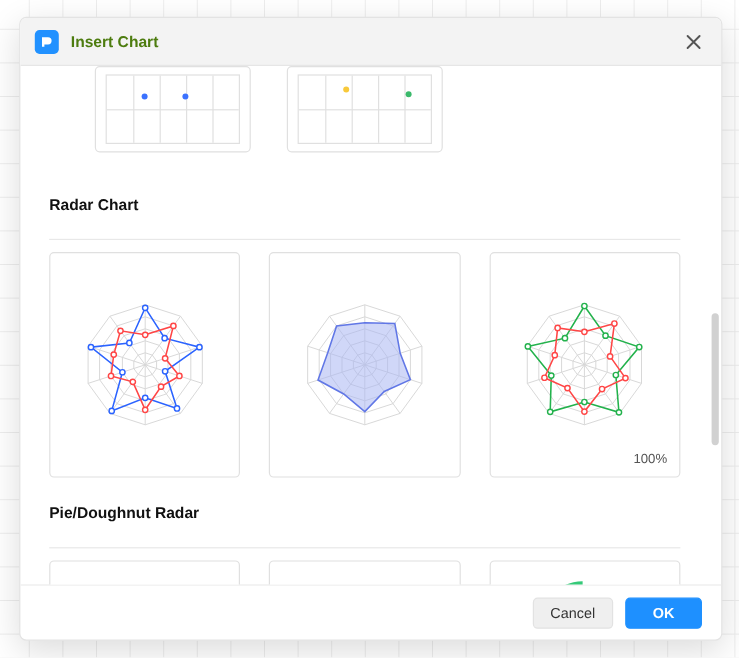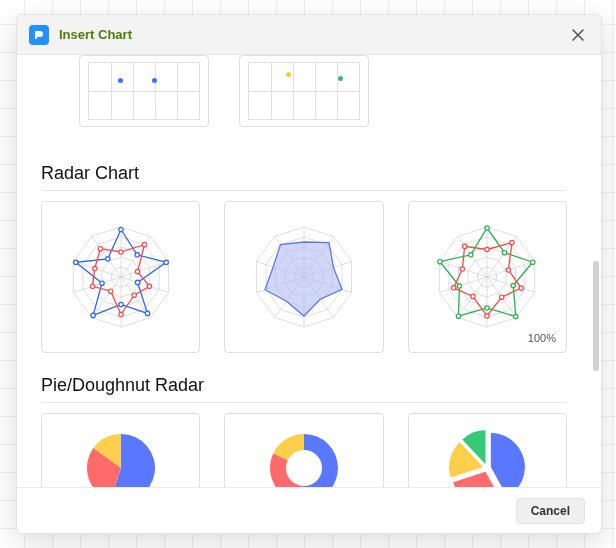--- a/index.html
+++ b/index.html
@@ -100,34 +100,34 @@
   }
   .mini-card {
     width: 130px; height: 72px;
     border: 1px solid #e0e0e0;
     border-radius: 4px;
     background: #fff;
     position: relative;
   }
 
   .section-title {
-    font-size: 18px;
-    font-weight: 400;
+    font-size: 13px;
+    font-weight: 700;
     color: #111;
     margin: 22px 0 8px 0;
-    padding-bottom: 6px;
+    padding-bottom: 21px;
     border-bottom: 1px solid #e8e8e8;
   }
   .card-row {
     display: flex;
     gap: 24px;
     margin-top: 10px;
   }
   .chart-card {
-    width: 162px; height: 152px;
+    width: 162px; height: 188px;
     border: 1px solid #e0e0e0;
     border-radius: 4px;
     background: #fff;
     display: flex;
     align-items: center;
     justify-content: center;
     cursor: pointer;
     position: relative;
   }
 
@@ -152,21 +152,20 @@
     display: flex;
     align-items: center;
     justify-content: center;
     cursor: pointer;
     padding: 0 14px;
   }
   .btn-cancel {
     background: #efefef;
     color: #333;
     border: 1px solid #e2e2e2;
-    font-weight: bold;
   }
   .btn-ok {
     background: #1e90ff;
     color: #fff;
     border: 1px solid #1e90ff;
     font-weight: 600;
   }
 
   
   .mini-inner-grid {
@@ -393,15 +392,18 @@
 
     <div class="scrollbar-track">
       <div class="scrollbar-thumb"></div>
     </div>
   </div>
 
   <div class="footer">
     <div class="btn btn-cancel">
       <span>Cancel</span>
     </div>
+    <div class="btn btn-ok">
+      <span>OK</span>
+    </div>
   </div>
 
 </div>
 
 </body></html>

